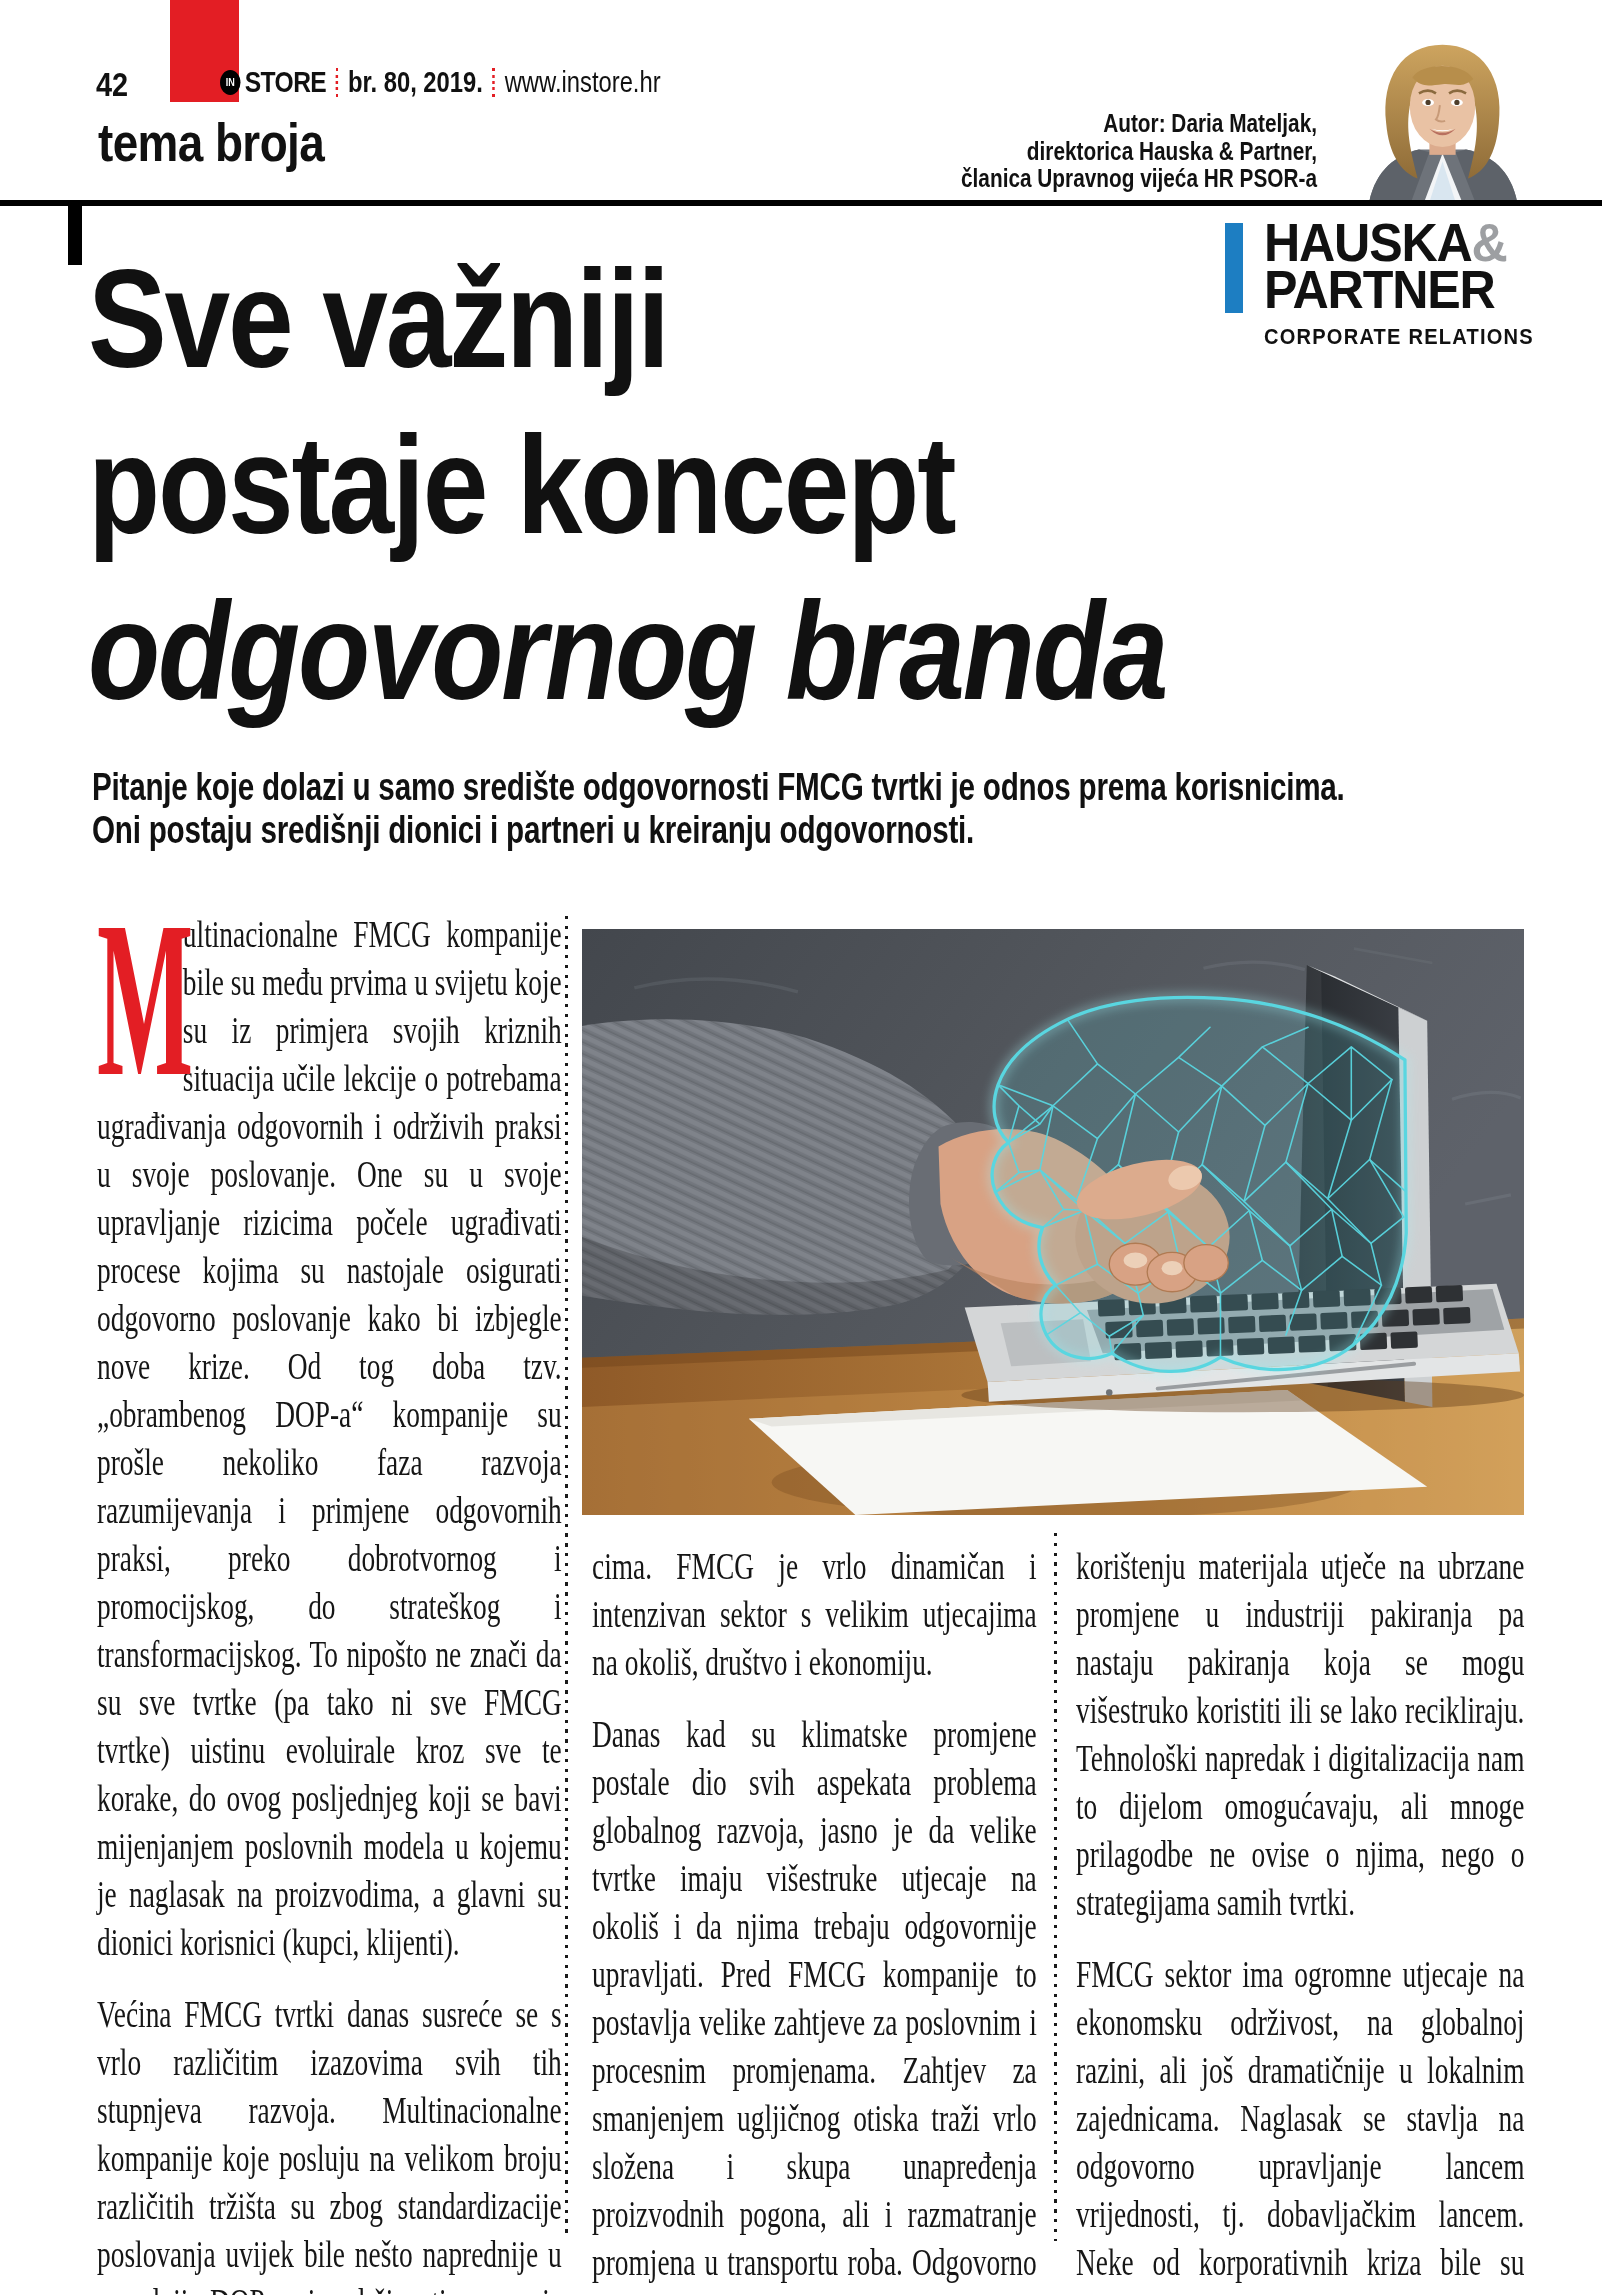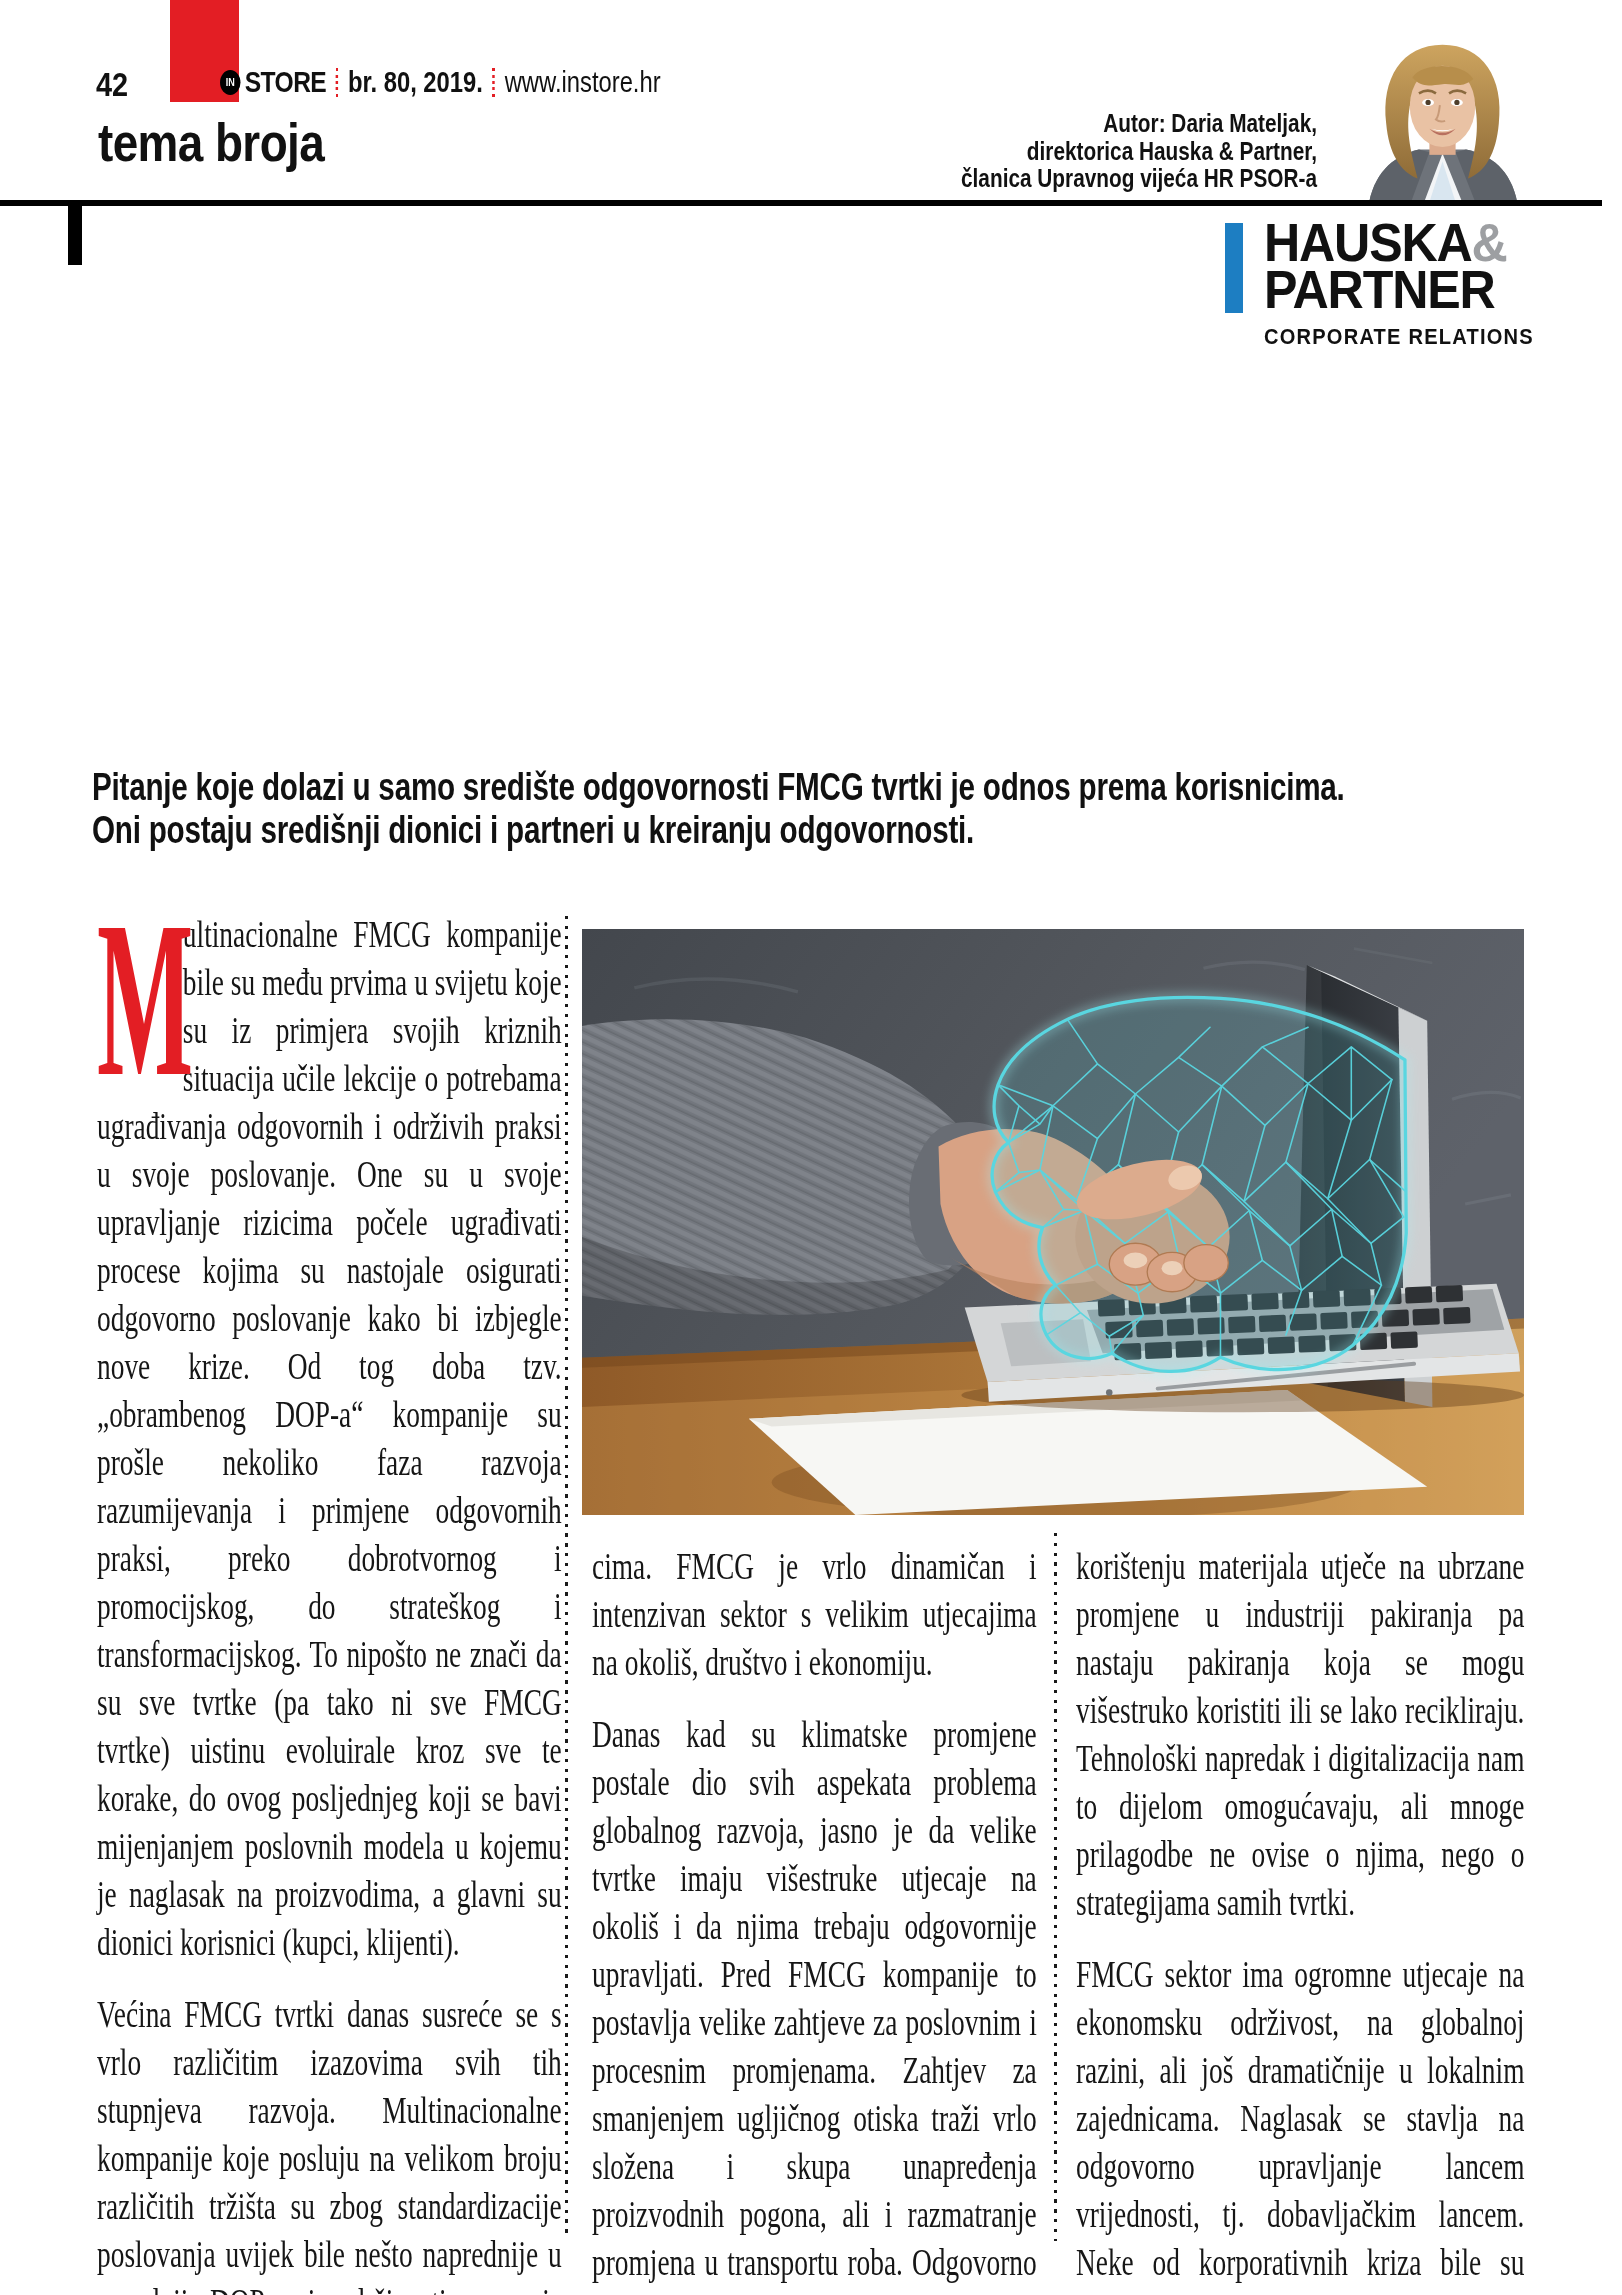--- a/index.html
+++ b/index.html
@@ -111,20 +111,25 @@
 
   <div class="hp">
     <div class="hp-bar"></div>
     <div class="hp-txt">
       <div class="hp-line"><span>HAUSKA</span><span class="hp-amp">&amp;</span></div>
       <div class="hp-line">PARTNER</div>
       <div class="hp-tag">CORPORATE RELATIONS</div>
     </div>
   </div>
 
+  <div class="title">
+    <div>Sve važniji</div>
+    <div>postaje koncept</div>
+    <div class="it">odgovornog branda</div>
+  </div>
 
   <div class="lead">
     <div>Pitanje koje dolazi u samo središte odgovornosti FMCG tvrtki je odnos prema korisnicima.</div>
     <div>Oni postaju središnji dionici i partneri u kreiranju odgovornosti.</div>
   </div>
 
   <div class="col col1">
     <p><span class="drop"><span>M</span></span><span>ultinacionalne FMCG kompanije bile su među prvima u svijetu koje su iz primjera svojih kriznih situacija učile lekcije o potrebama ugrađivanja odgovornih i održivih praksi u svoje poslovanje. One su u svoje upravljanje rizicima počele ugrađivati procese kojima su nastojale osigurati odgovorno poslovanje kako bi izbjegle nove krize. Od tog doba tzv. „obrambenog DOP-a“ kompanije su prošle nekoliko faza razvoja razumijevanja i primjene odgovornih praksi, preko dobrotvornog i promocijskog, do strateškog i transformacijskog. To nipošto ne znači da su sve tvrtke (pa tako ni sve FMCG tvrtke) uistinu evoluirale kroz sve te korake, do ovog posljednjeg koji se bavi mijenjanjem poslovnih modela u kojemu je naglasak na proizvodima, a glavni su dionici korisnici (kupci, klijenti).</span></p>
     <p>Većina FMCG tvrtki danas susreće se s vrlo različitim izazovima svih tih stupnjeva razvoja. Multinacionalne kompanije koje posluju na velikom broju različitih tržišta su zbog standardizacije poslovanja uvijek bile nešto naprednije u ugradnji DOP-a i održivosti u svoje poslovne modele. Stoga ne iznenađuje podatak da upravo FMCG tvrtke izdvajaju najizdašnije budžete za provedbu društvene odgovornosti. Pritom se ne misli na filantropiju, nego na dubinsku izgradnju organizacije i ugradnju DOP praksi u sve njene sektore sve dok one ne postanu, kako se popularno kaže, „dio kompanijskog DNK“. Tim transformacijama tvrtke nisu postale imune na krizne situacije, ali puno uspješnije upravljaju svojim rizi-</p>
   </div>

